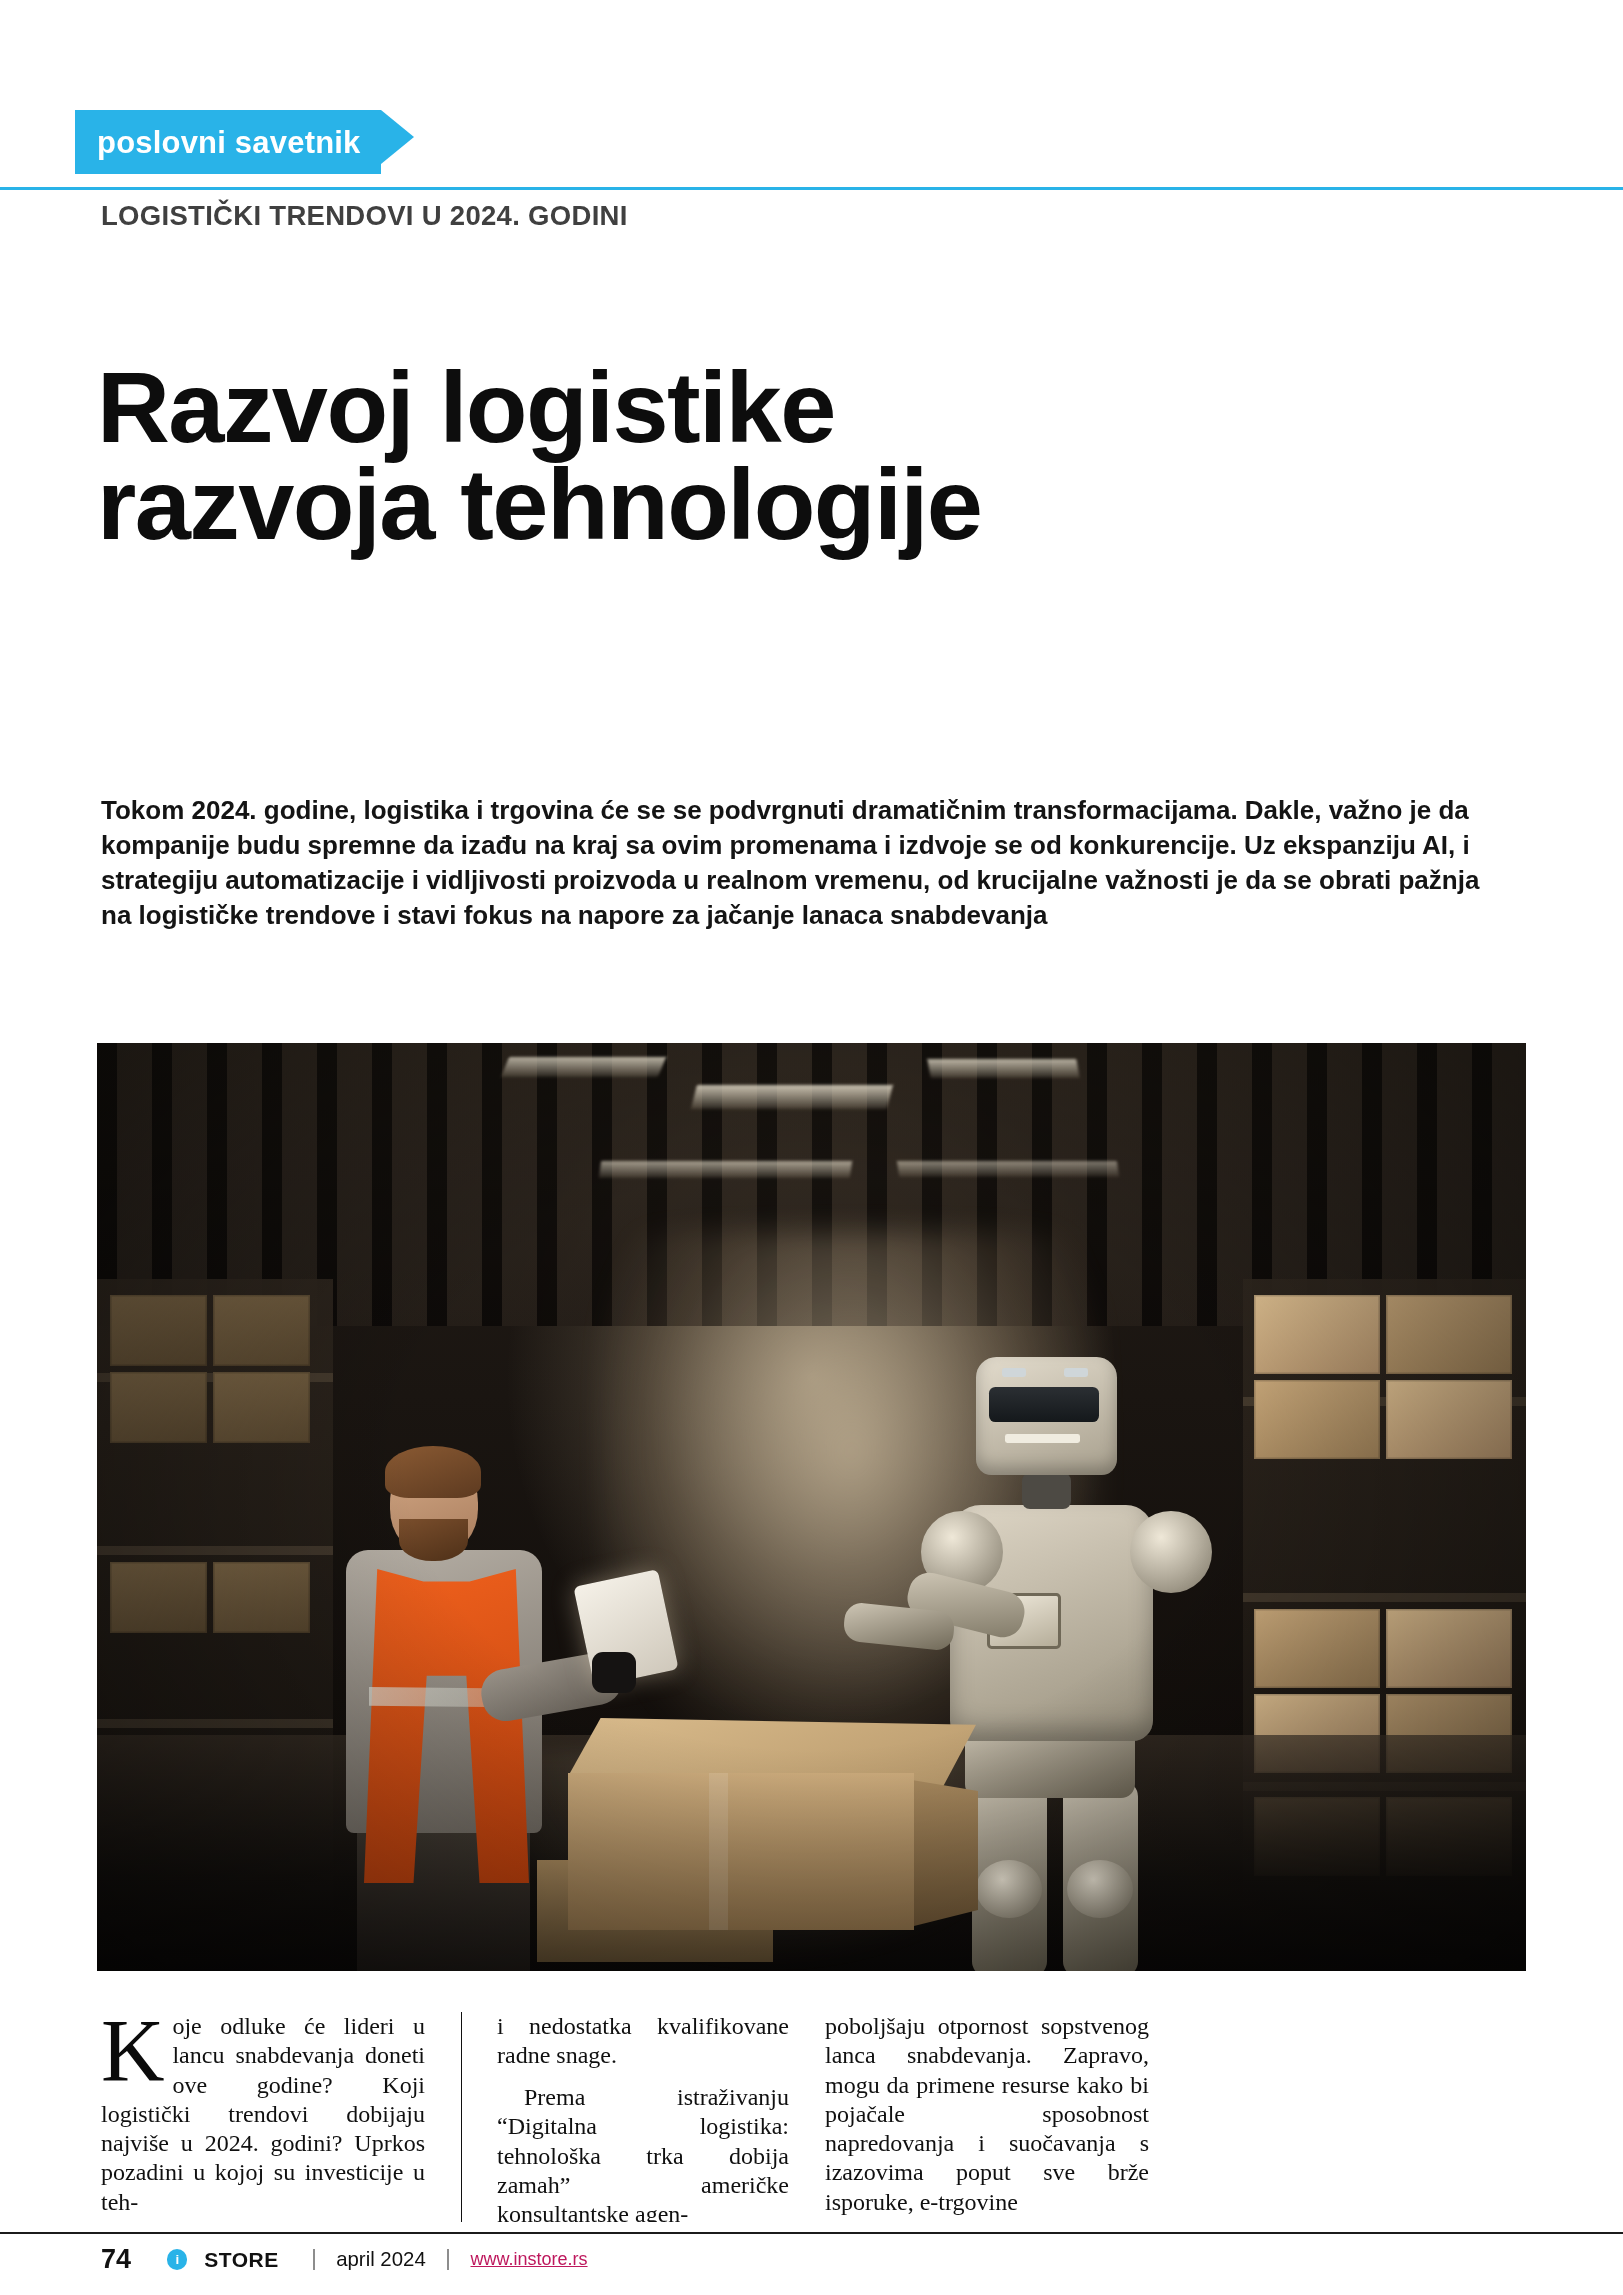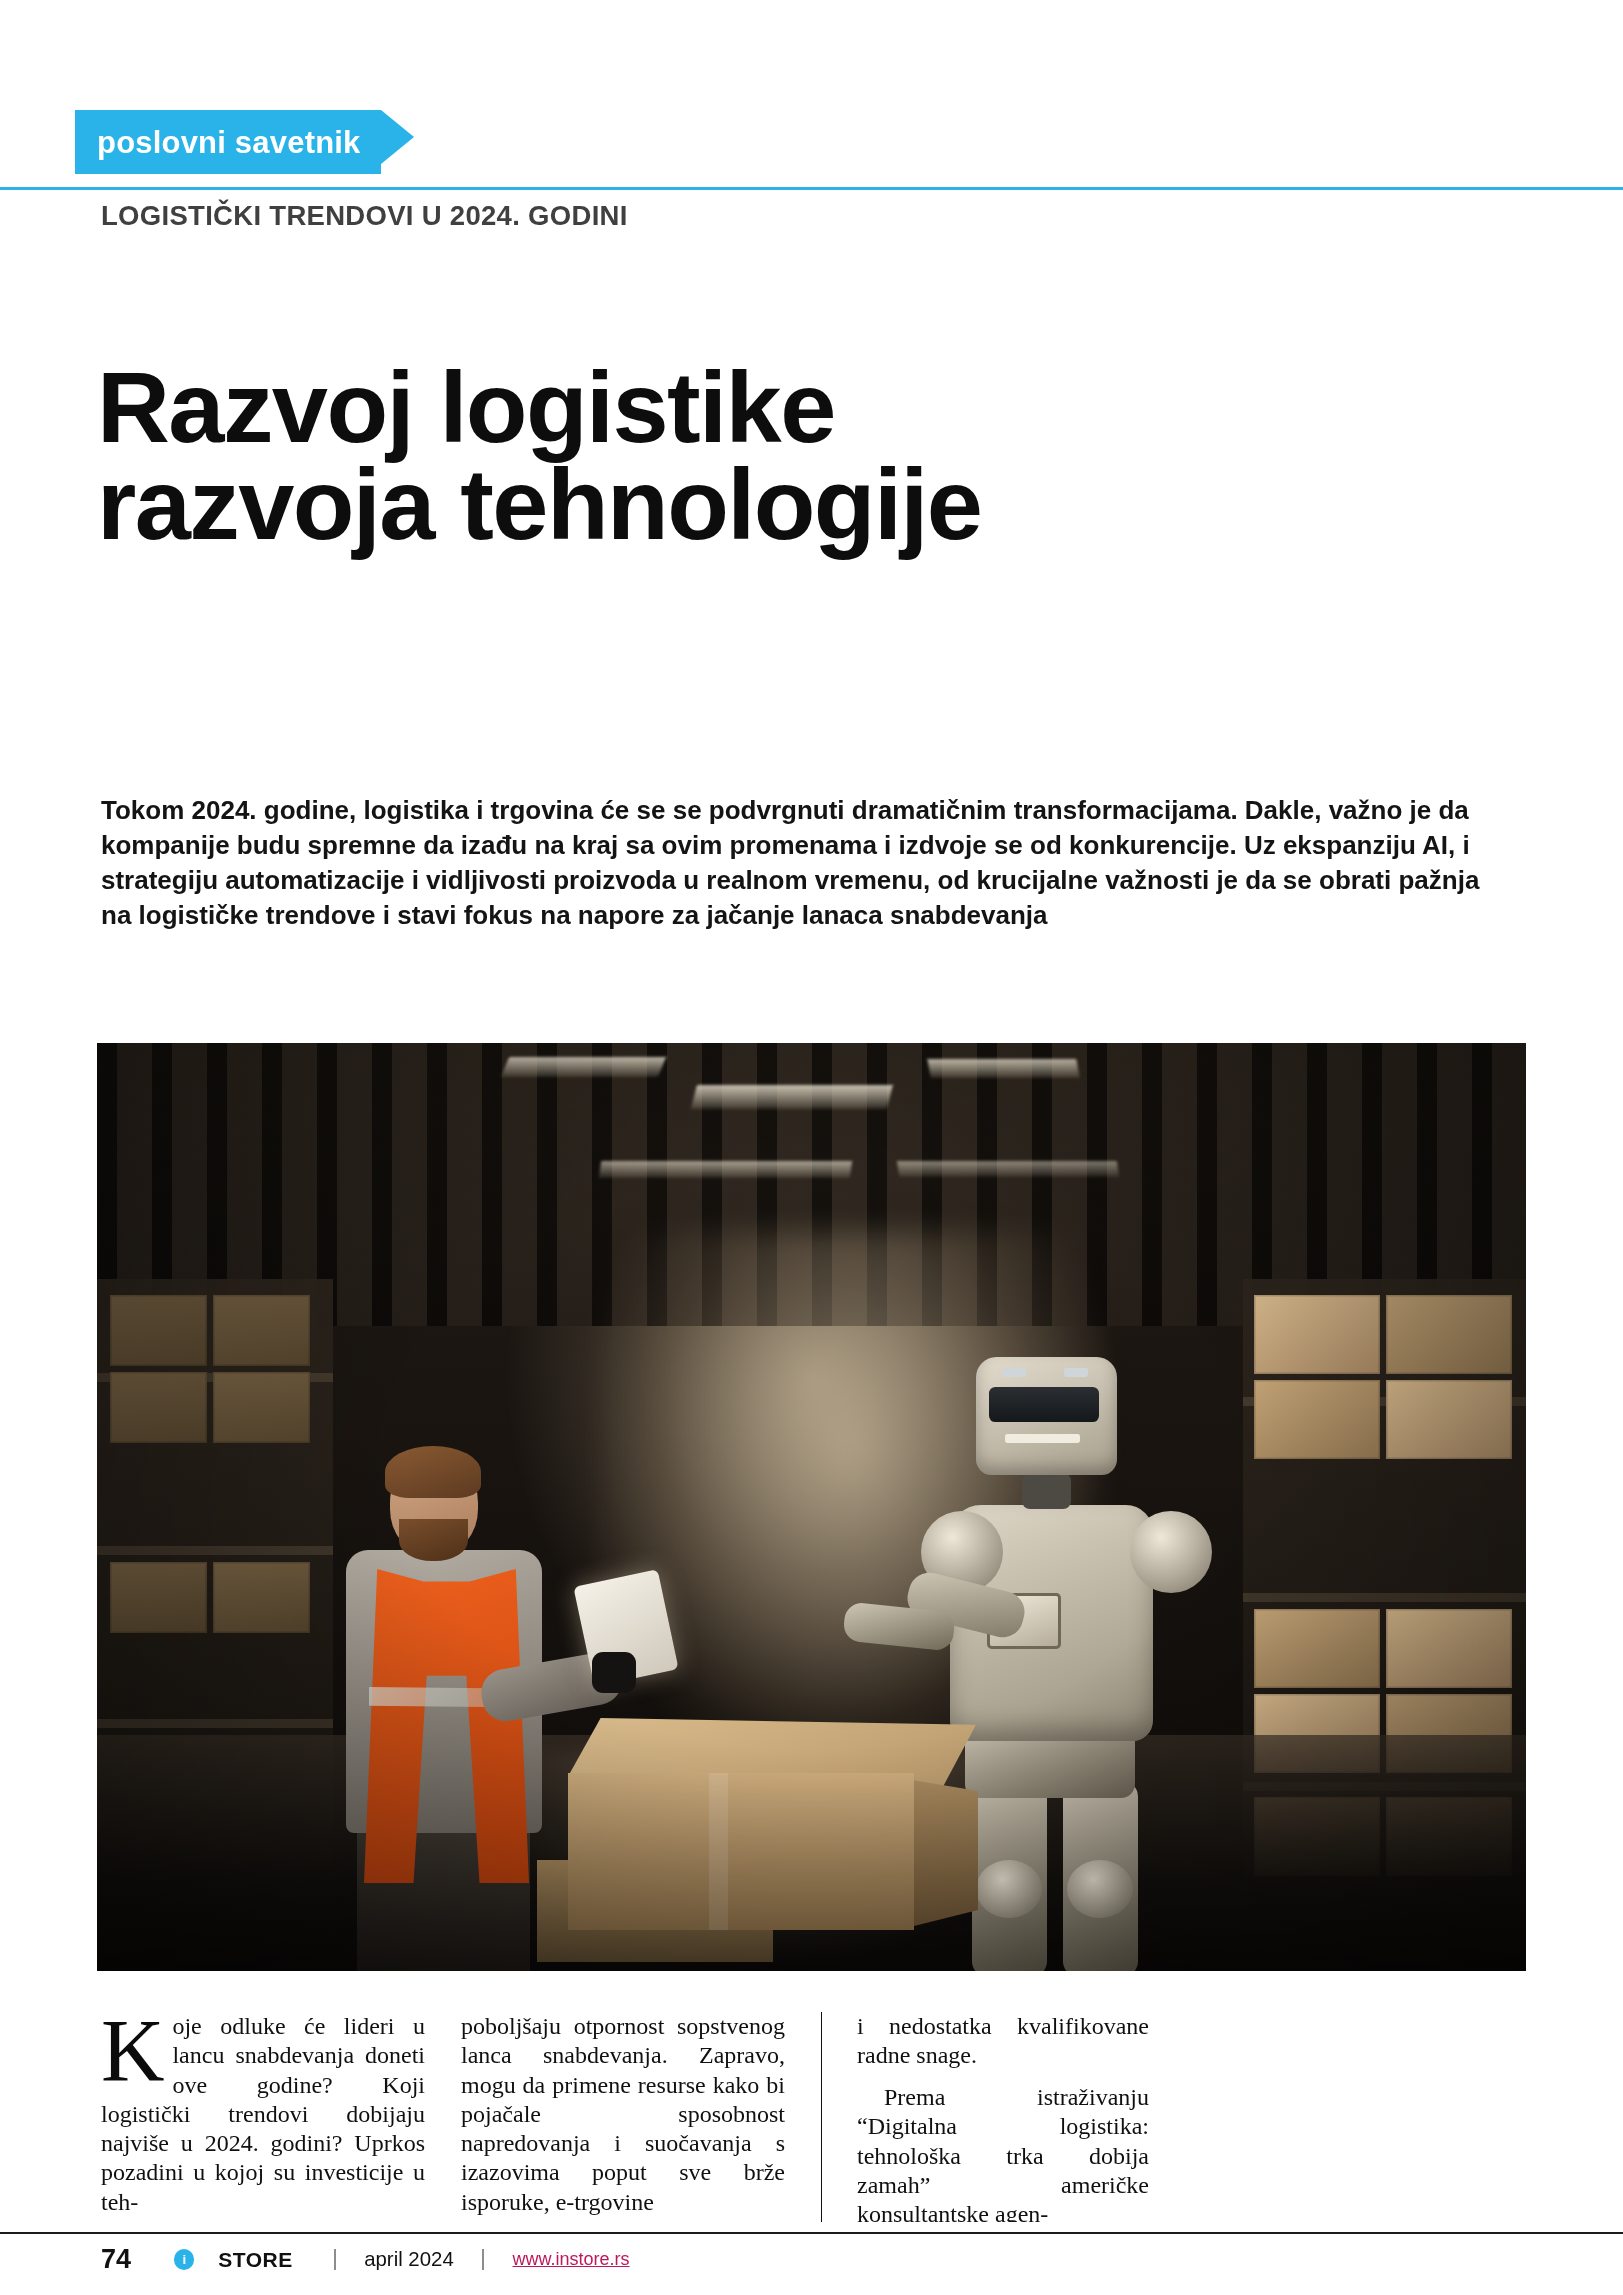--- a/index.html
+++ b/index.html
@@ -361,21 +361,21 @@
     position: absolute;
     left: 0; top: 2232px; width: 1623px; height: 2.4px;
     background: #1b1b1b;
   }
   .footer {
     position: absolute;
     left: 101px;
     top: 2244px;
     display: flex;
     align-items: center;
-    gap: 16px;
+    gap: 9px;
     font-size: 20.4px;
     color: #111;
   }
   .pageno {
     font-size: 27px;
     font-weight: bold;
     color: #111;
     margin-right: 27px;
   }
   .brand-mark {
@@ -509,26 +509,26 @@
 
     <div class="vignette"></div>
   </div>
 </div>
 
 <div class="columns">
   <div class="col c1">
     <span class="dropcap">K</span>
     <p>oje odluke će lideri u lancu snabdevanja doneti ove godine? Koji logistički trendovi dobijaju najviše u 2024. godini? Uprkos pozadini u kojoj su investicije u teh-</p>
   </div>
-  <div class="col c3">
-    <p>poboljšaju otpornost sopstvenog lanca snabdevanja. Zapravo, mogu da primene resurse kako bi pojačale sposobnost napredovanja i suočavanja s izazovima poput sve brže isporuke, e-trgovine</p>
-  </div>
   <div class="col c4">
     <p>i nedostatka kvalifikovane radne snage.</p>
     <p class="indent">Prema istraživanju “Digitalna logistika: tehnološka trka dobija zamah” američke konsultantske agen-</p>
+  </div>
+  <div class="col c3">
+    <p>poboljšaju otpornost sopstvenog lanca snabdevanja. Zapravo, mogu da primene resurse kako bi pojačale sposobnost napredovanja i suočavanja s izazovima poput sve brže isporuke, e-trgovine</p>
   </div>
 </div>
 
 <div class="footer-rule"></div>
 <div class="footer">
   <span class="pageno">74</span>
   <span class="brand-mark">i</span>
   <span class="brand-name">STORE</span>
   <span class="divider-bar"></span>
   <span class="issue">april 2024</span>

